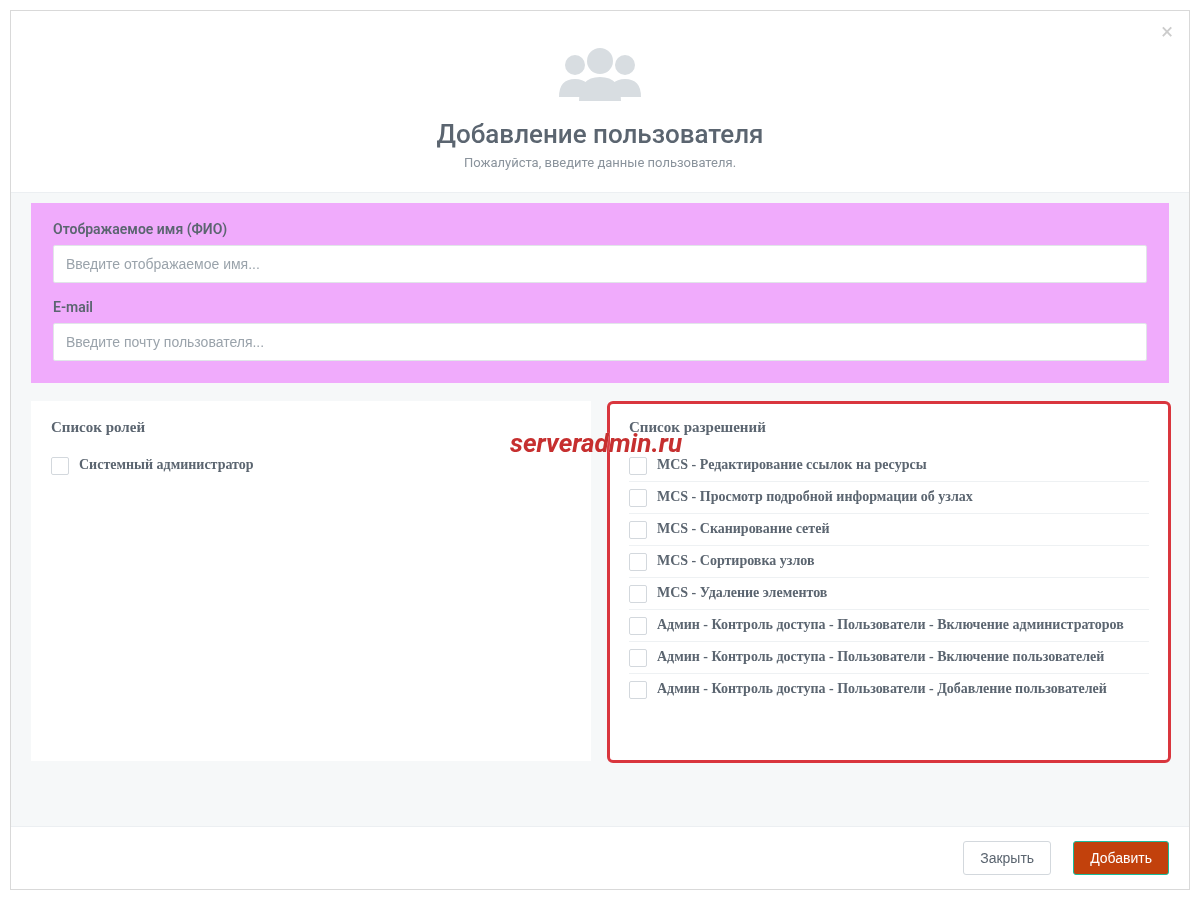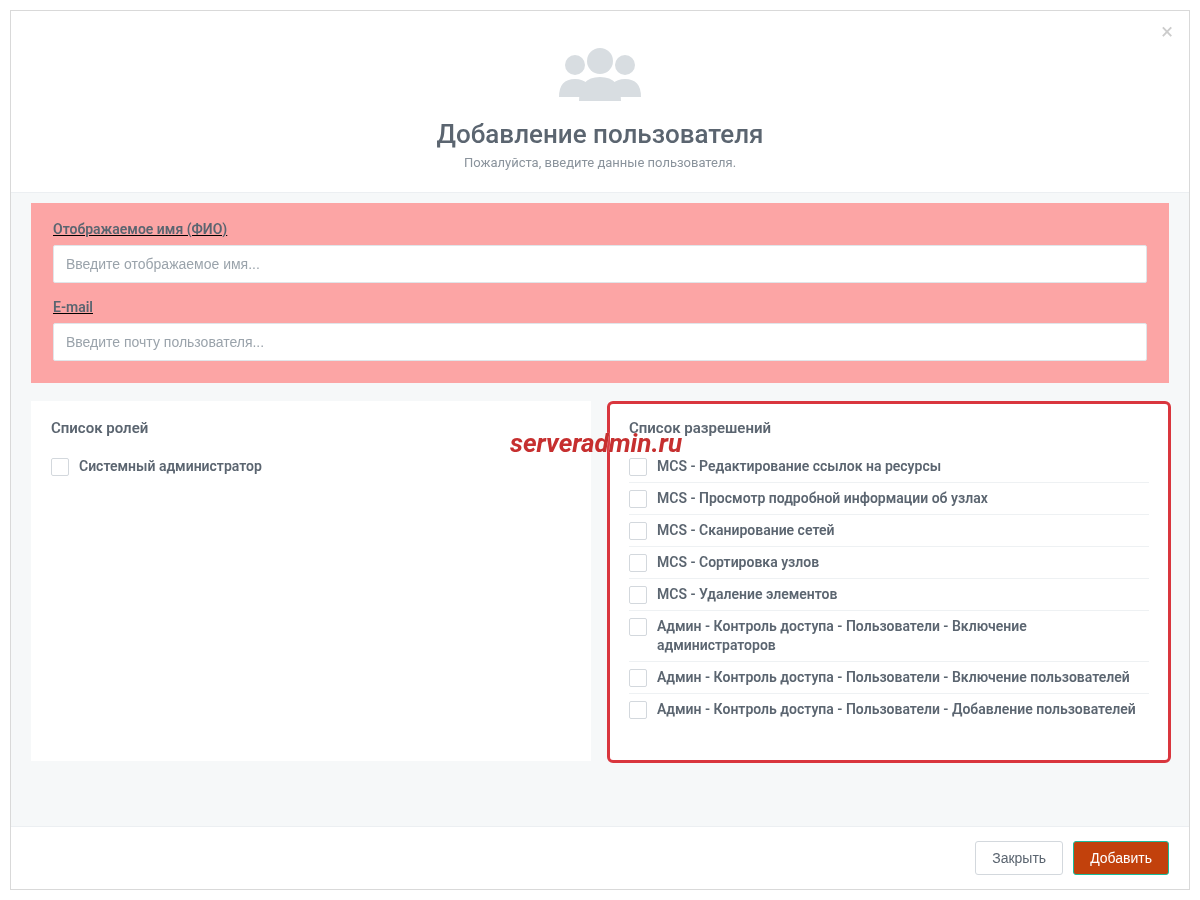--- a/index.html
+++ b/index.html
@@ -46,24 +46,23 @@
     font-size: 13px;
     color: #8a939c;
   }
   .body {
     flex: 1;
     padding: 0 20px 0 20px;
     background: #f6f8f9;
     overflow: hidden;
   }
   .section-card {
-    background: #fca5a5;
+    background: #f0abfc;
     padding: 18px 22px 22px 22px;
     margin-top: 18px;
-    text-decoration: underline;
   }
   .section-card.first { margin-top: 10px; }
   .field-label {
     font-size: 14px;
     font-weight: 600;
     color: #5b6570;
     margin-bottom: 8px;
   }
   .text-input {
     width: 100%;
@@ -82,20 +81,21 @@
     margin-top: 18px;
   }
   .col {
     flex: 1;
     background: #fff;
     padding: 18px 20px 20px 20px;
     position: relative;
     display: flex;
     flex-direction: column;
     height: 360px;
+    font-family: Liberation Serif, serif;
   }
   .col-title {
     font-size: 15px;
     font-weight: 600;
     color: #5b6570;
     margin-bottom: 14px;
   }
   .list-scroll {
     overflow-y: scroll;
     flex: 1;
@@ -142,21 +142,21 @@
     color: #c62f2f;
     text-shadow: 0 0 1px #fff;
     pointer-events: none;
     white-space: nowrap;
     z-index: 5;
   }
   .footer {
     padding: 14px 20px;
     display: flex;
     justify-content: flex-end;
-    gap: 10px;
+    gap: 22px;
     background: #fff;
     border-top: 1px solid #eceff2;
   }
   .btn {
     padding: 8px 16px;
     font-size: 14px;
     border-radius: 3px;
     cursor: pointer;
   }
   .btn-secondary {

